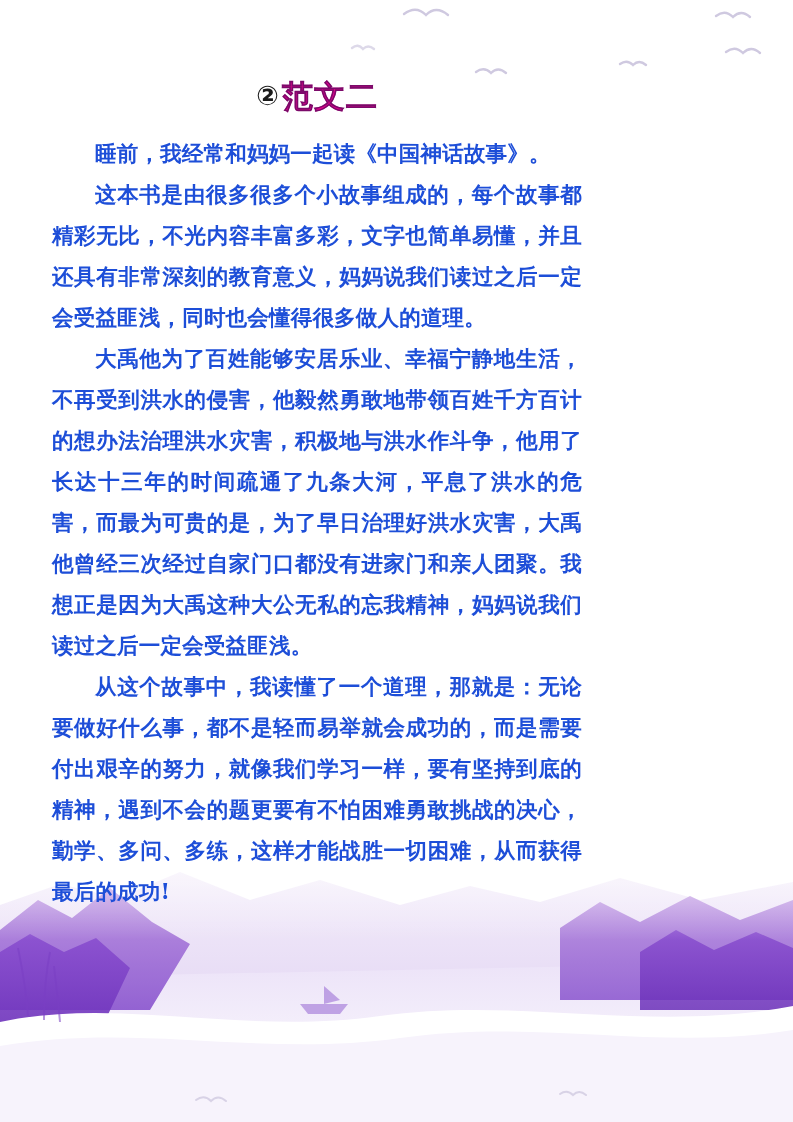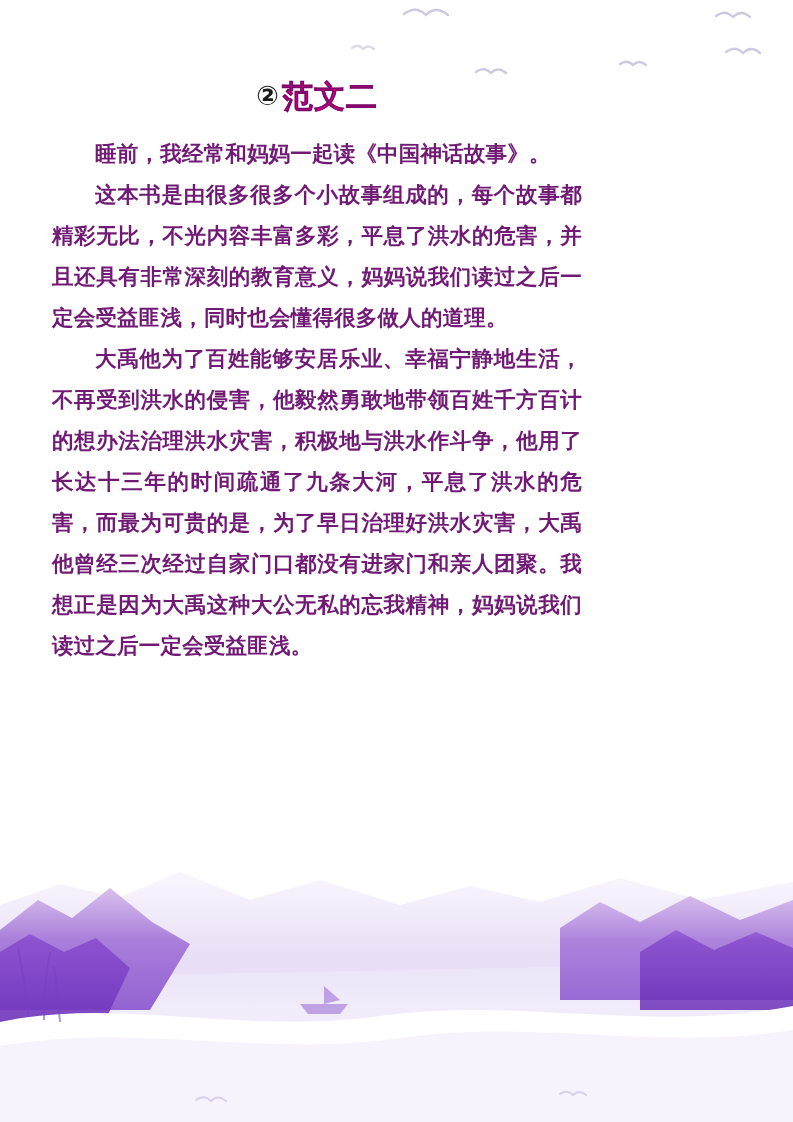--- a/index.html
+++ b/index.html
@@ -58,21 +58,21 @@
   .doc-title .ttl {
     color: #e8008c;
     -webkit-text-stroke: 0.6px #7b0b6a;
     font-size: 31px;
     margin-left: 2px;
   }
 
   .body-text {
     font-size: 21.5px;
     line-height: 41px;
-    color: #701a75;
+    color: #1d4ed8;
     font-weight: bold;
     letter-spacing: 0.2px;
     text-align: justify;
     text-justify: inter-ideograph;
   }
   .body-text p {
     margin: 0;
     text-indent: 2em;
   }
   .body-text p + p {
@@ -160,16 +160,17 @@
 </div>
 
 <div class="content">
 
   <h1 class="doc-title">
     <span class="num">②</span><span class="ttl">范文二</span>
   </h1>
 
   <div class="body-text">
     <p>睡前，我经常和妈妈一起读《中国神话故事》。</p>
-    <p>这本书是由很多很多个小故事组成的，每个故事都精彩无比，不光内容丰富多彩，平息了洪水的危害，并且还具有非常深刻的教育意义，妈妈说我们读过之后一定会受益匪浅，同时也会懂得很多做人的道理。</p>
+    <p>这本书是由很多很多个小故事组成的，每个故事都精彩无比，不光内容丰富多彩，文字也简单易懂，并且还具有非常深刻的教育意义，妈妈说我们读过之后一定会受益匪浅，同时也会懂得很多做人的道理。</p>
     <p>大禹他为了百姓能够安居乐业、幸福宁静地生活，不再受到洪水的侵害，他毅然勇敢地带领百姓千方百计的想办法治理洪水灾害，积极地与洪水作斗争，他用了长达十三年的时间疏通了九条大河，平息了洪水的危害，而最为可贵的是，为了早日治理好洪水灾害，大禹他曾经三次经过自家门口都没有进家门和亲人团聚。我想正是因为大禹这种大公无私的忘我精神，妈妈说我们读过之后一定会受益匪浅。</p>
+    <p>从这个故事中，我读懂了一个道理，那就是：无论要做好什么事，都不是轻而易举就会成功的，而是需要付出艰辛的努力，就像我们学习一样，要有坚持到底的精神，遇到不会的题更要有不怕困难勇敢挑战的决心，勤学、多问、多练，这样才能战胜一切困难，从而获得最后的成功!</p>
   </div>
 </div>
 
 </body></html>

